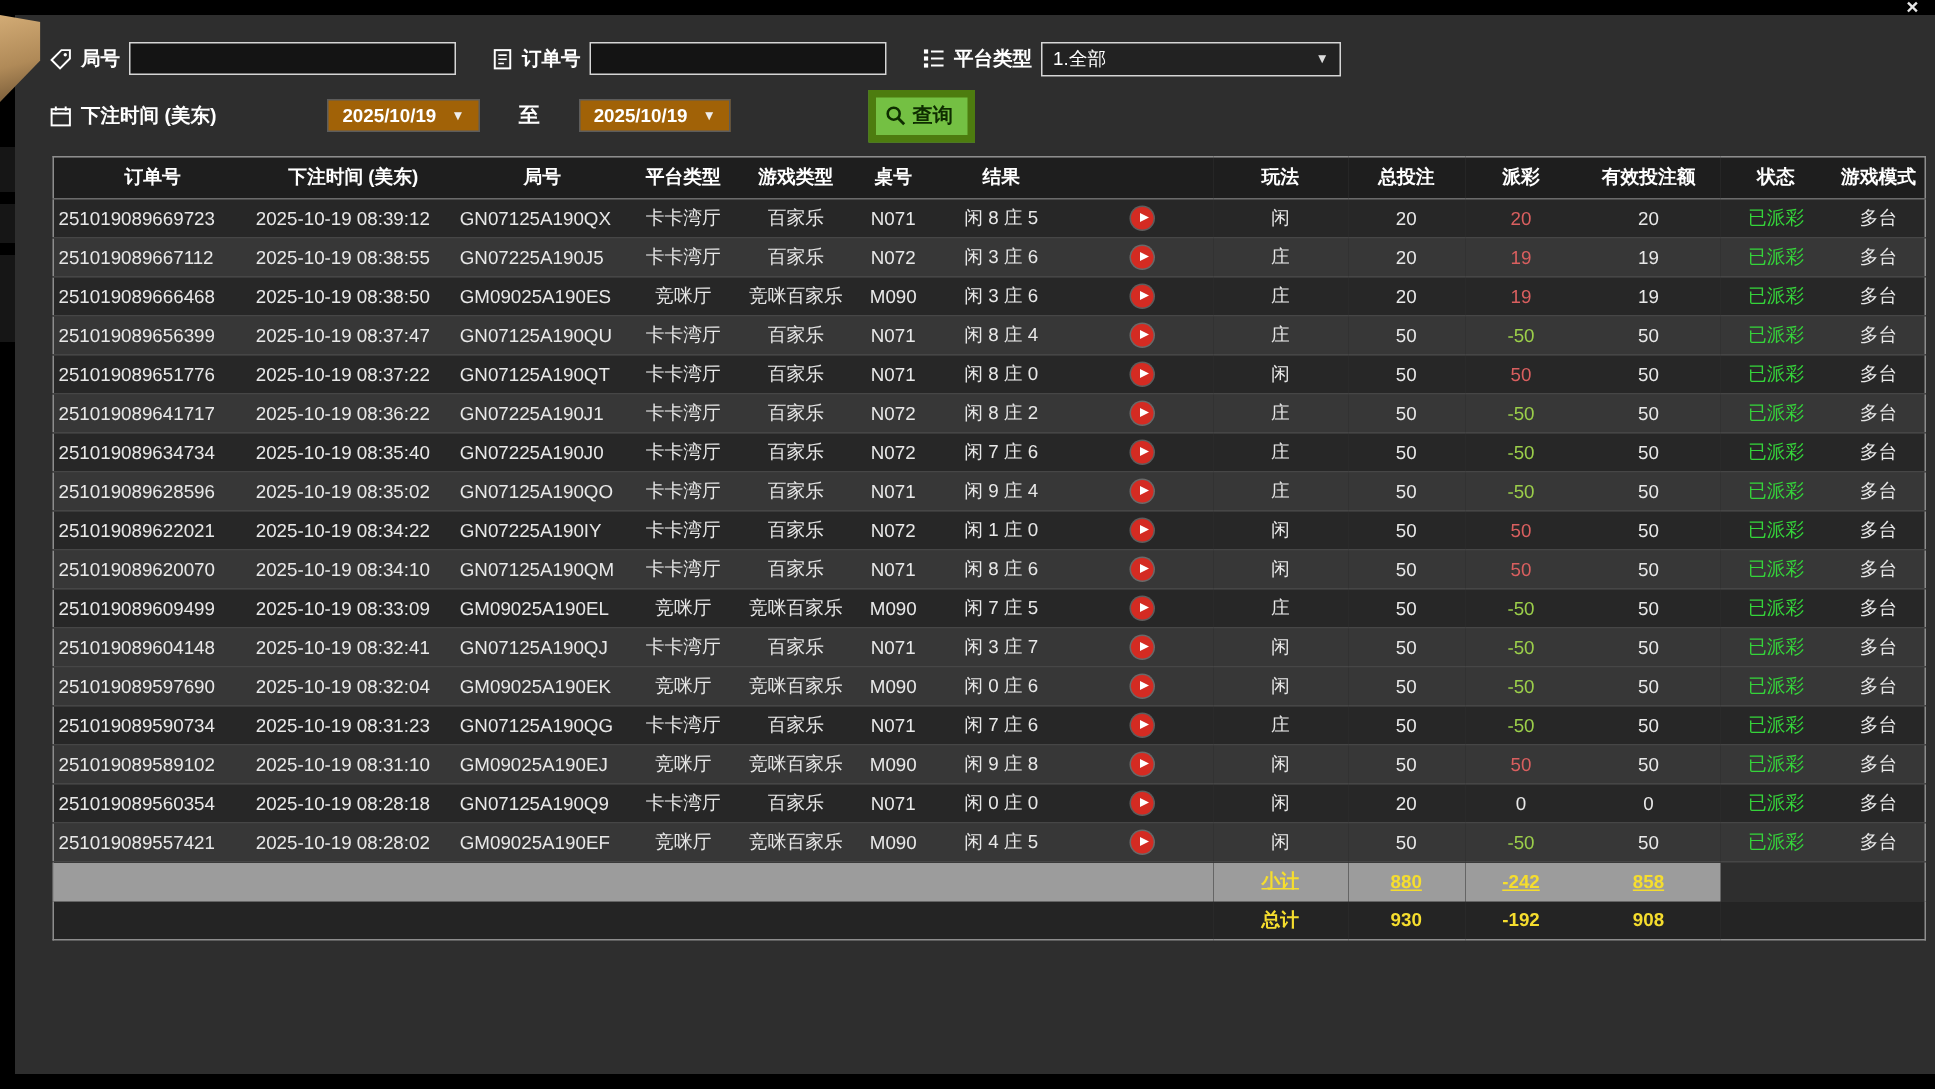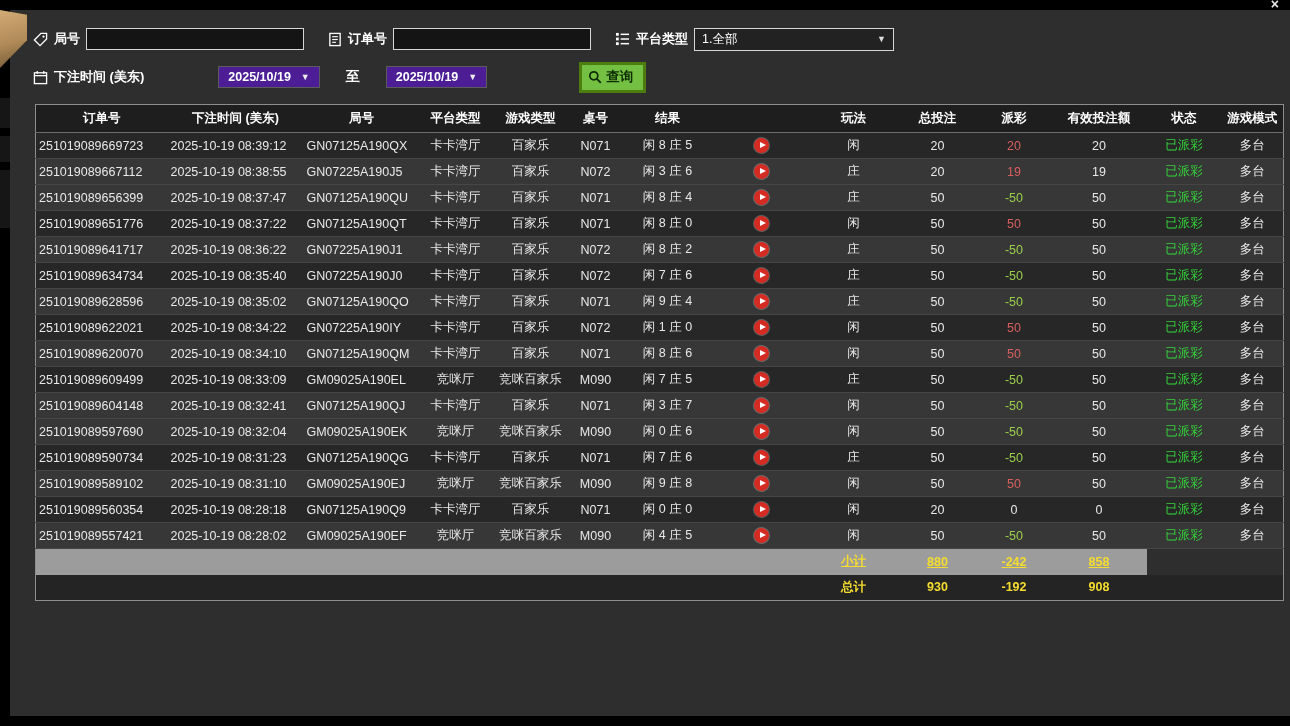--- a/index.html
+++ b/index.html
@@ -42,29 +42,29 @@
   .w-round { width: 218px; }
   .w-order { width: 198px; }
   .fselect {
     display: flex; align-items: center; justify-content: space-between;
     width: 200px; height: 23px; background: #222; border: 1px solid #d6d6d6;
     padding: 0 7px; font-size: 12.5px; color: #fff; cursor: pointer;
   }
   .fselect .caret { font-size: 9px; color: #ddd; }
   .fdate {
     display: flex; align-items: center; gap: 10px;
-    background: #4c1d95; border: 1px solid #5c5c5c;
+    background: #a16207; border: 1px solid #5c5c5c;
     padding: 3px 9px; font-size: 12.5px; font-weight: bold; color: #fff; cursor: pointer;
   }
   .fdate .caret { font-size: 9px; color: #eee; }
   .date-from { margin-left: 74px; }
   .fto { font-size: 14px; font-weight: bold; color: #fff; margin: 0 26px; }
   .query-btn {
     display: flex; align-items: center; gap: 4px; margin-left: 92px;
-    background: var(--accent-green, #74c043); border: 3px solid #4d7c0f;
+    background: var(--accent-green, #74c043); border: 5px solid #4d7c0f;
     color: #0e2c00; font-weight: bold; font-size: 13.5px;
     padding: 3px 10px 4px 6px; cursor: pointer; font-family: inherit;
   }
 
   
   .grid {
     margin: 13px 0 0 25px; width: 1248px;
     border-collapse: collapse; table-layout: fixed;
     border: 1px solid #8d8d8d; font-size: 12.5px;
   }
@@ -252,20 +252,36 @@
             <td>N072</td>
             <td>闲 3 庄 6</td>
             <td><span class="play-btn"></span></td>
             <td>庄</td>
             <td>20</td>
             <td class="pay-pos">19</td>
             <td>19</td>
             <td class="status-paid">已派彩</td>
             <td>多台</td>
           </tr>
+          <tr class="odd">
+            <td class="left">251019089666468</td>
+            <td class="left">2025-10-19 08:38:50</td>
+            <td class="left">GM09025A190ES</td>
+            <td>竞咪厅</td>
+            <td>竞咪百家乐</td>
+            <td>M090</td>
+            <td>闲 3 庄 6</td>
+            <td><span class="play-btn"></span></td>
+            <td>庄</td>
+            <td>20</td>
+            <td class="pay-pos">19</td>
+            <td>19</td>
+            <td class="status-paid">已派彩</td>
+            <td>多台</td>
+          </tr>
           <tr class="even">
             <td class="left">251019089656399</td>
             <td class="left">2025-10-19 08:37:47</td>
             <td class="left">GN07125A190QU</td>
             <td>卡卡湾厅</td>
             <td>百家乐</td>
             <td>N071</td>
             <td>闲 8 庄 4</td>
             <td><span class="play-btn"></span></td>
             <td>庄</td>

